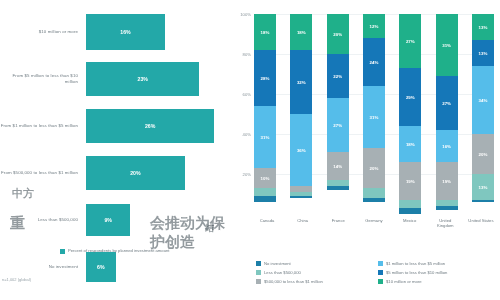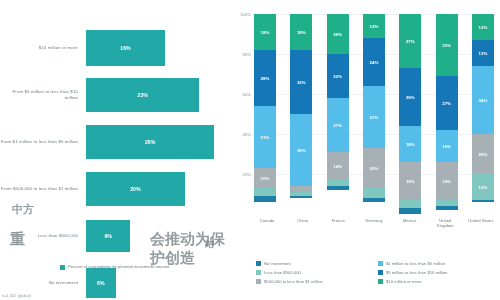--- a/index.html
+++ b/index.html
@@ -4,21 +4,21 @@
 <style>
   html,body{margin:0;padding:0;}
   body{
     width:500px;height:300px;overflow:hidden;background:#ffffff;
     font-family:"Liberation Sans", sans-serif;
     -webkit-font-smoothing:antialiased;
   }
   .page{position:relative;width:500px;height:300px;}
 
   
-  .left{position:absolute;left:0;top:16px;width:230px;height:235px;}
+  .left{position:absolute;left:0;top:0;width:230px;height:235px;}
   .lrows{position:absolute;left:0;top:8px;width:230px;}
   .lrow{display:flex;align-items:center;height:47px;}
   .lrow-label{
     width:78px;flex:0 0 78px;text-align:right;padding-right:8px;
     font-size:4.4px;line-height:6px;color:#6f7b82;letter-spacing:.1px;
   }
   .lbar-wrap{flex:1 1 auto;height:100%;display:flex;align-items:center;}
   .lbar{
     height:34px;background:#23a8a8;display:flex;align-items:center;
     justify-content:center;color:#ffffff;font-size:5.2px;font-weight:bold;

